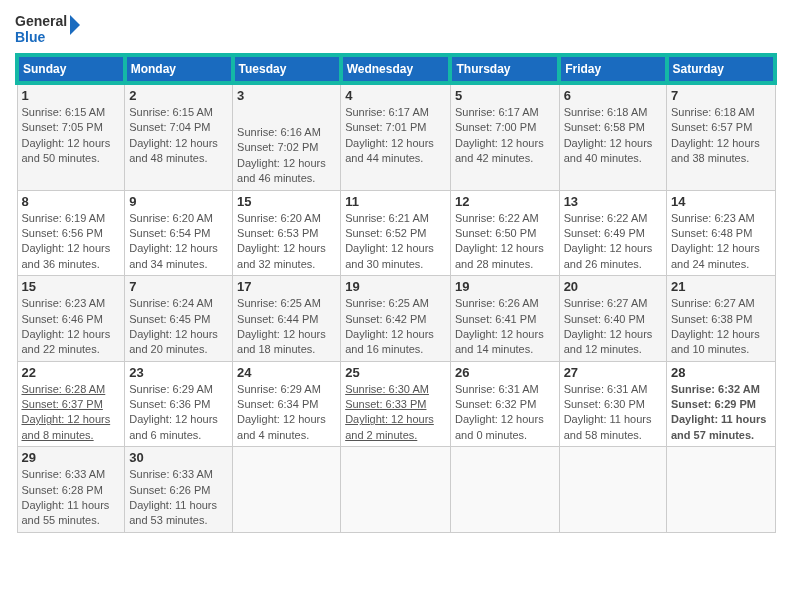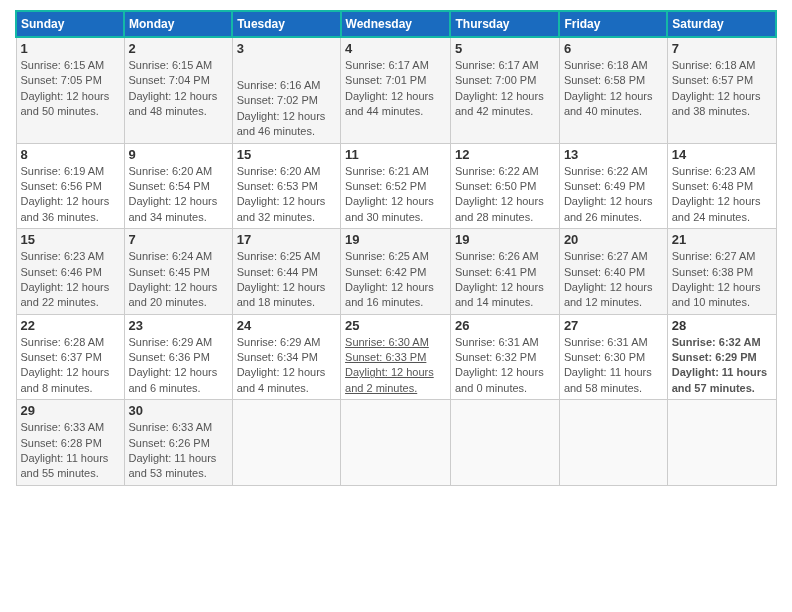--- a/index.html
+++ b/index.html
@@ -46,21 +46,21 @@
       border-collapse: collapse;
       font-size: 10px;
     }
     thead th {
       background-color: #1a6bbf;
       color: #fff;
       padding: 5px 4px;
       font-size: 12px;
       font-weight: bold;
       text-align: left;
-      border: 2px solid #14b8a6;
+      border: 4px solid #14b8a6;
     }
     tbody td {
       border: 1px solid #ccc;
       padding: 3px 4px;
       vertical-align: top;
       background: #fff;
       min-height: 70px;
       height: 78px;
       width: 113px;
     }
@@ -80,20 +80,33 @@
       line-height: 1.4;
     }
     .empty-cell {
       background: #f9f9f9 !important;
     }
   </style>
 </head>
 <body>
 
 <div class="container">
+  <div class="header">
+    <div class="logo">
+      <svg class="logo-icon" viewBox="0 0 70 35" style="width: 70px; height: 35px;">
+          <text x="0" y="16" font-size="14" font-weight="bold" fill="#333" font-family="Arial">General</text>
+          <text x="0" y="32" font-size="14" font-weight="bold" fill="#1a6bbf" font-family="Arial">Blue</text>
+          <polygon points="55,5 65,15 55,25" fill="#1a6bbf"></polygon>
+        </svg>
+    </div>
+    <div class="title-block">
+      <div class="month-title"></div>
+      <div class="subtitle"></div>
+    </div>
+  </div>
 
   <table>
     <thead>
       <tr>
       <th>Sunday</th>
           <th>Monday</th>
           <th>Tuesday</th>
           <th>Wednesday</th>
           <th>Thursday</th>
           <th>Friday</th>
@@ -229,21 +242,21 @@
           <td>
             <span class="day-num">21</span>
             <div class="day-info" style="white-space: pre-line;">Sunrise: 6:27 AM
 Sunset: 6:38 PM
 Daylight: 12 hours and 10 minutes.</div>
           </td>
         </tr>
         <tr>
           <td>
             <span class="day-num">22</span>
-            <div class="day-info" style="white-space: pre-line;">Sunrise: 6:28 AM
+            <div class="day-info" style="white-space: pre-line; text-decoration: underline;">Sunrise: 6:28 AM
 Sunset: 6:37 PM
 Daylight: 12 hours and 8 minutes.</div>
           </td>
           <td>
             <span class="day-num">23</span>
             <div class="day-info" style="white-space: pre-line;">Sunrise: 6:29 AM
 Sunset: 6:36 PM
 Daylight: 12 hours and 6 minutes.</div>
           </td>
           <td>

